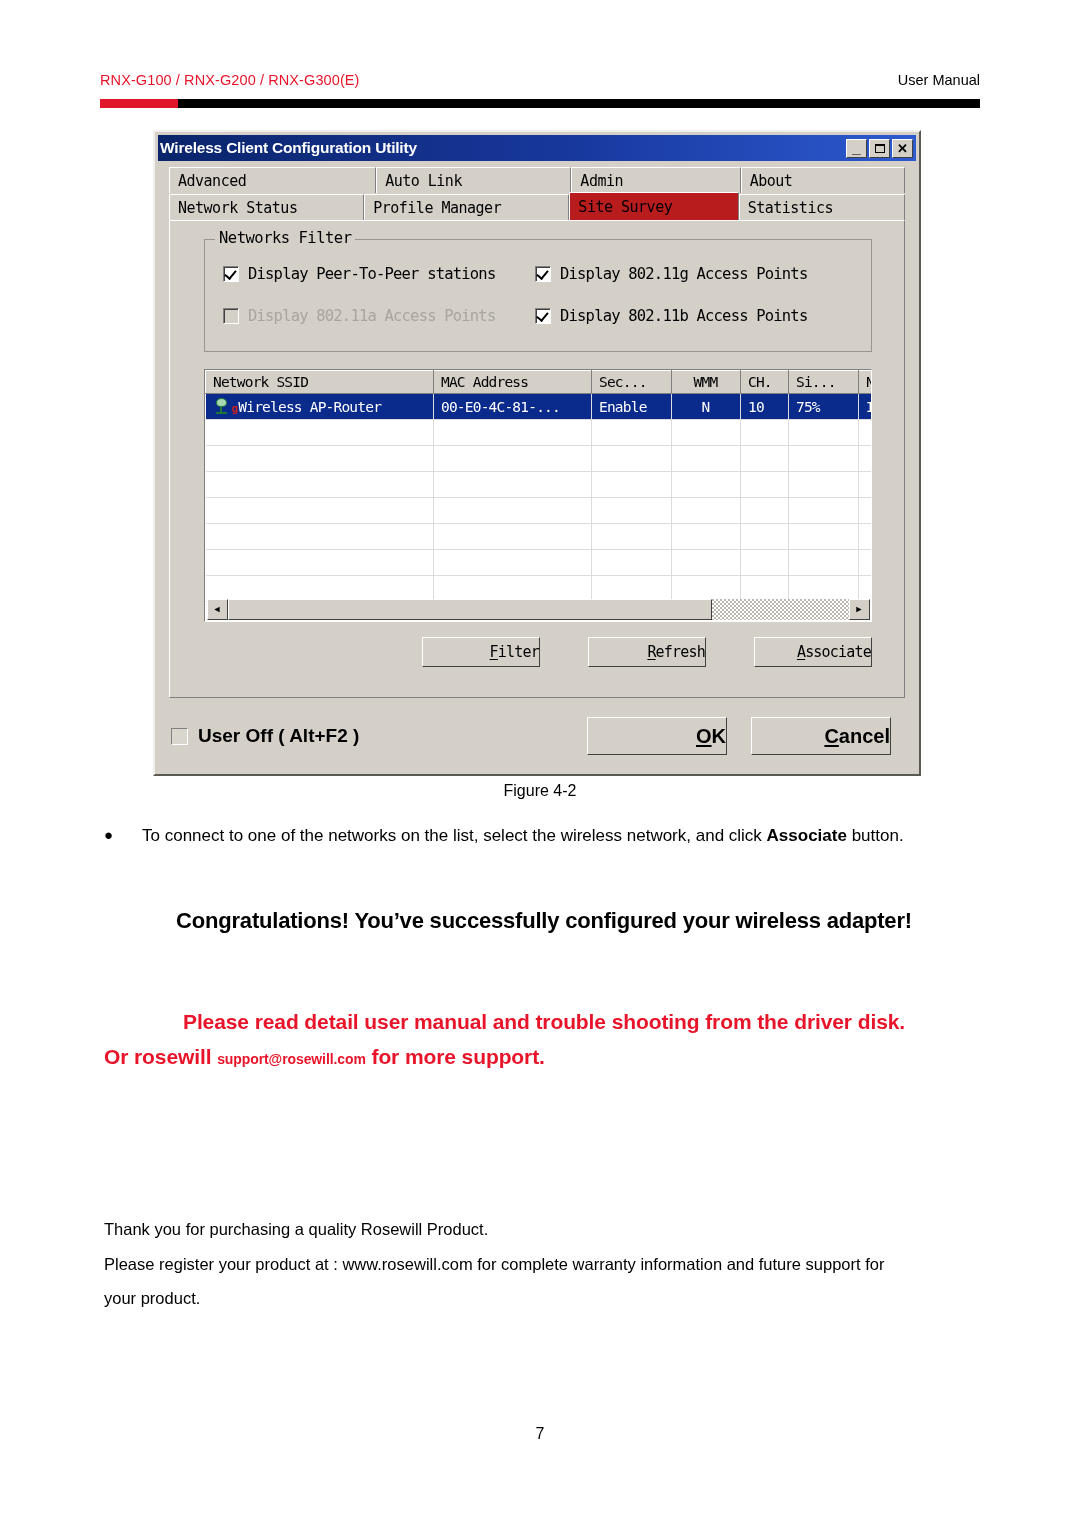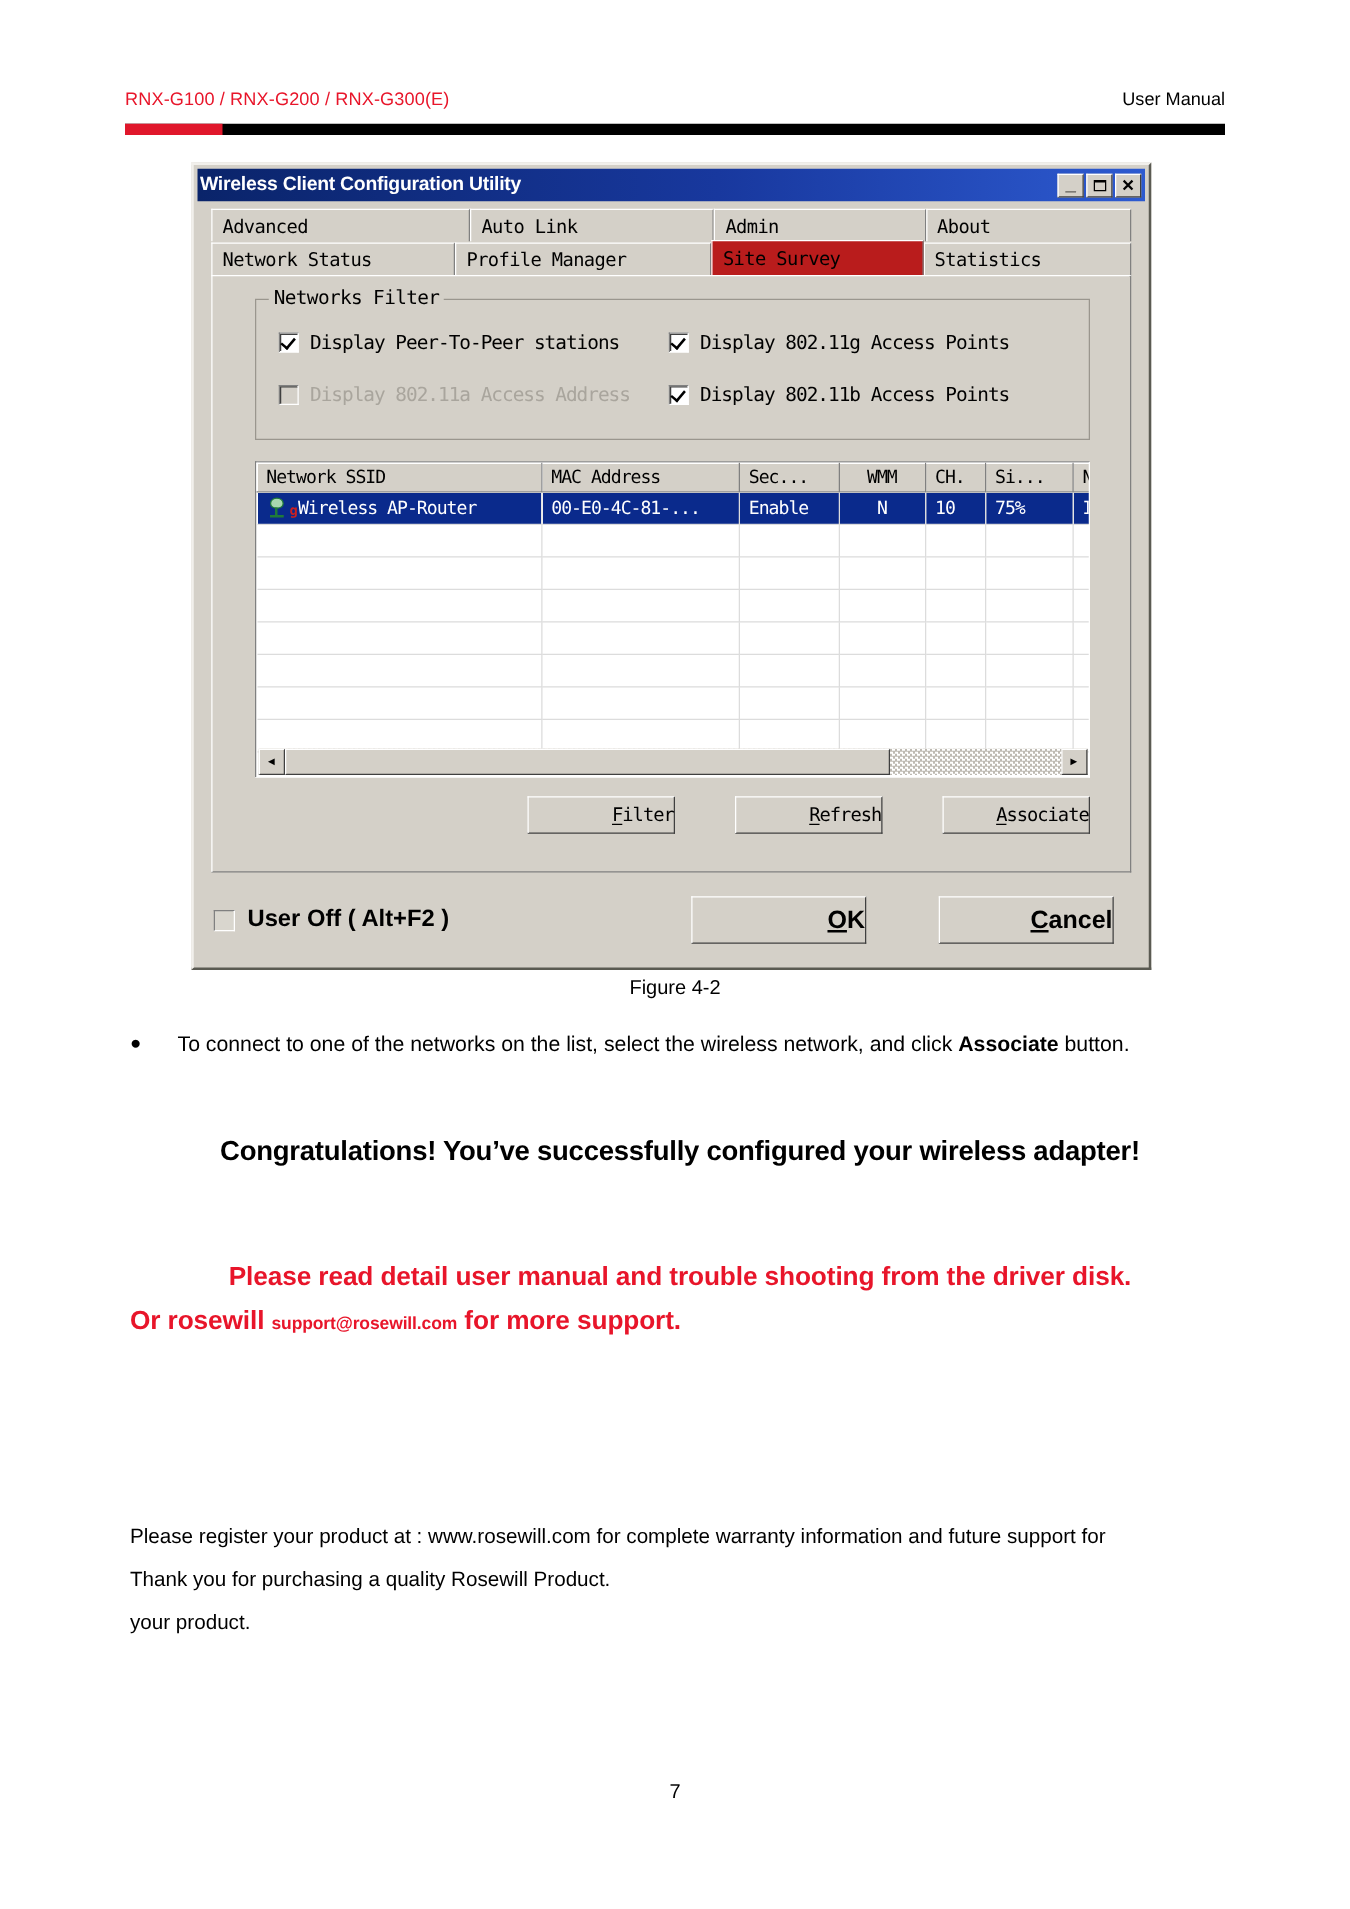--- a/index.html
+++ b/index.html
@@ -438,21 +438,21 @@
     background: #d9d6ce;
     border-top: 1.5px solid #808080;
     border-left: 1.5px solid #808080;
     border-right: 1.5px solid #ffffff;
     border-bottom: 1.5px solid #ffffff;
     box-sizing: border-box;
   }
   .okcancel {
     margin-left: auto;
     display: flex;
-    gap: 58px;
+    gap: 24px;
     padding-right: 12px;
   }
   .btn-lg {
     width: 140px;
     height: 38px;
     font-size: 20px;
     font-weight: bold;
     font-family: "Liberation Sans", sans-serif;
     letter-spacing: 0;
   }
@@ -609,21 +609,21 @@
         <div class="cblabel">Display Peer-To-Peer stations</div>
       </div>
 
       <div class="cbrow r1 c2">
         <div class="checkbox checked"></div>
         <div class="cblabel">Display 802.11g Access Points</div>
       </div>
 
       <div class="cbrow r2 c1">
         <div class="checkbox dim"></div>
-        <div class="cblabel dim">Display 802.11a Access Address</div>
+        <div class="cblabel dim">Display 802.11a Access Points</div>
       </div>
 
       <div class="cbrow r2 c2">
         <div class="checkbox checked"></div>
         <div class="cblabel">Display 802.11b Access Points</div>
       </div>
     </div>
 
     <div class="listview">
       <table class="nets">
@@ -783,18 +783,18 @@
 <div class="congrats">Congratulations! You’ve successfully configured your wireless adapter!</div>
 
 <div class="redblock">
   <div class="red-l1">Please read detail user manual and trouble shooting from the driver disk.</div>
   <div class="red-l2">
     <span>Or rosewill </span><span class="small-mail">support@rosewill.com</span><span> for more support.</span>
   </div>
 </div>
 
 <div class="thankyou">
+  <div>Thank you for purchasing a quality Rosewill Product.</div>
   <div>Please register your product at : www.rosewill.com for complete warranty information and future support for</div>
-  <div>Thank you for purchasing a quality Rosewill Product.</div>
   <div>your product.</div>
 </div>
 
 <div class="pagenum">7</div>
 
 </body></html>

